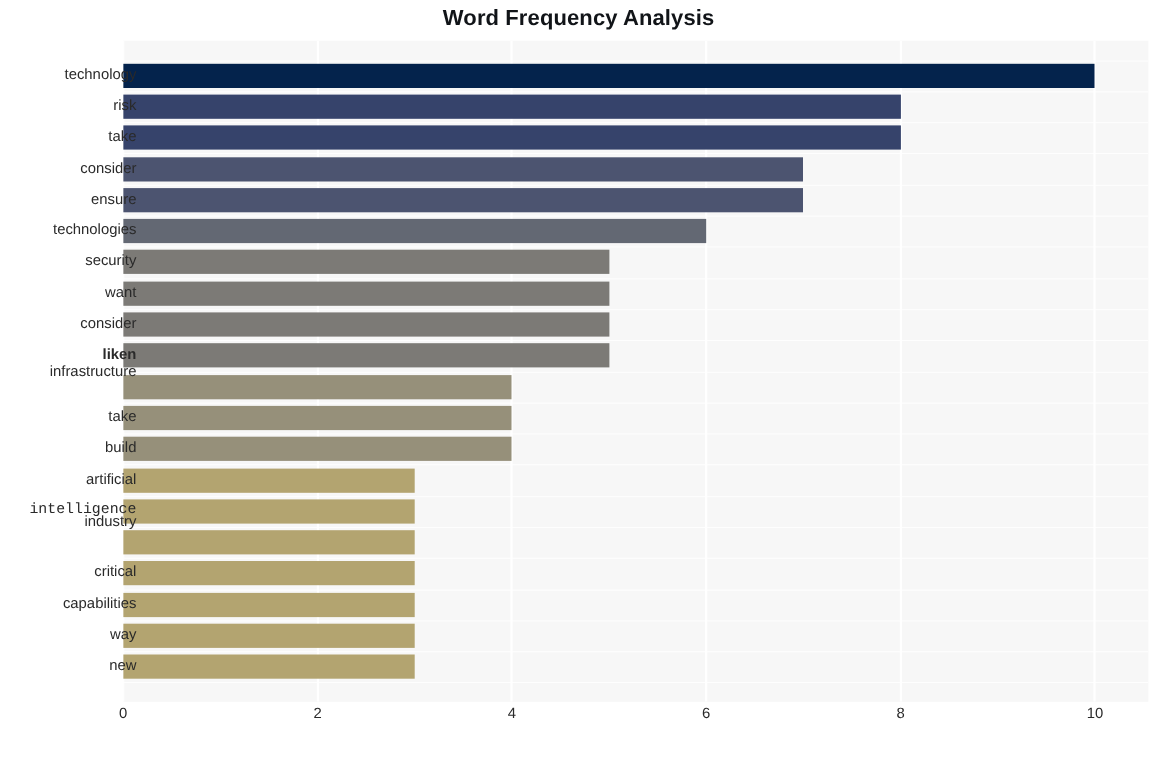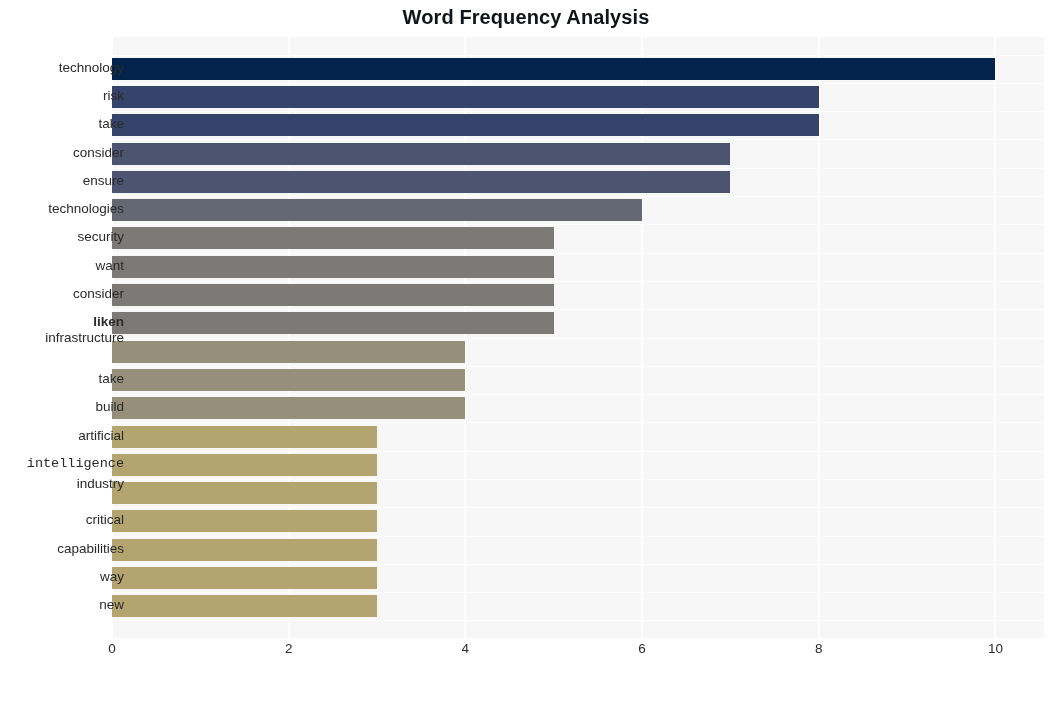--- a/index.html
+++ b/index.html
@@ -179,21 +179,21 @@
       <div class="ytick" style="top: 164.169px;">technologies</div>
       <div class="ytick" style="top: 192.465px;">security</div>
       <div class="ytick" style="top: 220.761px;">want</div>
       <div class="ytick" style="top: 249.056px;">consider</div>
       <div class="ytick" style="top: 277.352px; font-weight: bold;">liken</div>
       <div class="ytick" style="top: 293px;">infrastructure</div>
       <div class="ytick" style="top: 333.944px;">take</div>
       <div class="ytick" style="top: 362.239px;">build</div>
       <div class="ytick" style="top: 390.535px;">artificial</div>
       <div class="ytick" style="top: 418.831px; font-family: Liberation Mono, monospace;">intelligence</div>
-      <div class="ytick" style="top: 439px;">industry</div>
+      <div class="ytick" style="top: 429px;">industry</div>
       <div class="ytick" style="top: 475.422px;">critical</div>
       <div class="ytick" style="top: 503.718px;">capabilities</div>
       <div class="ytick" style="top: 532.013px; text-align: right;">way</div>
       <div class="ytick" style="top: 560.309px;">new</div>
     </div>
 
   <div id="xtick-layer">
       <div class="xtick" style="left: 0px;">0</div>
       <div class="xtick" style="left: 176.682px;">2</div>
       <div class="xtick" style="left: 353.365px;">4</div>

